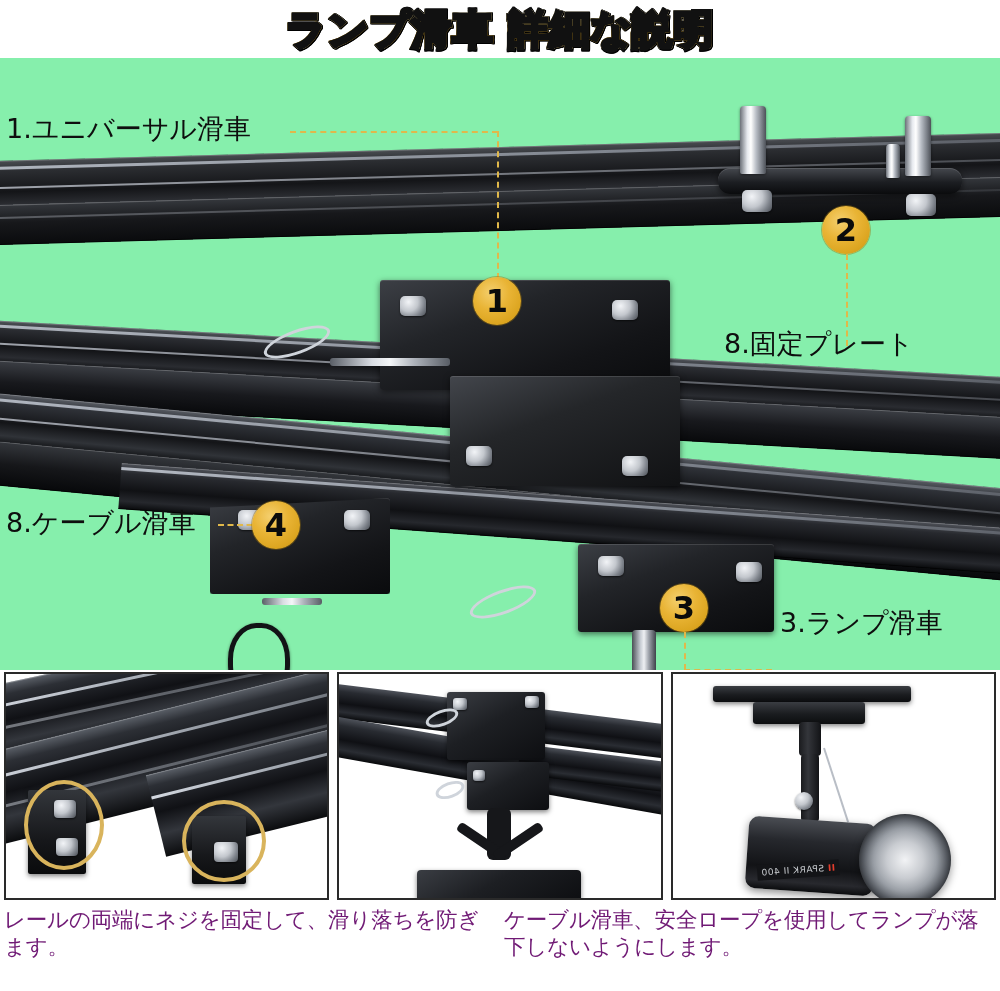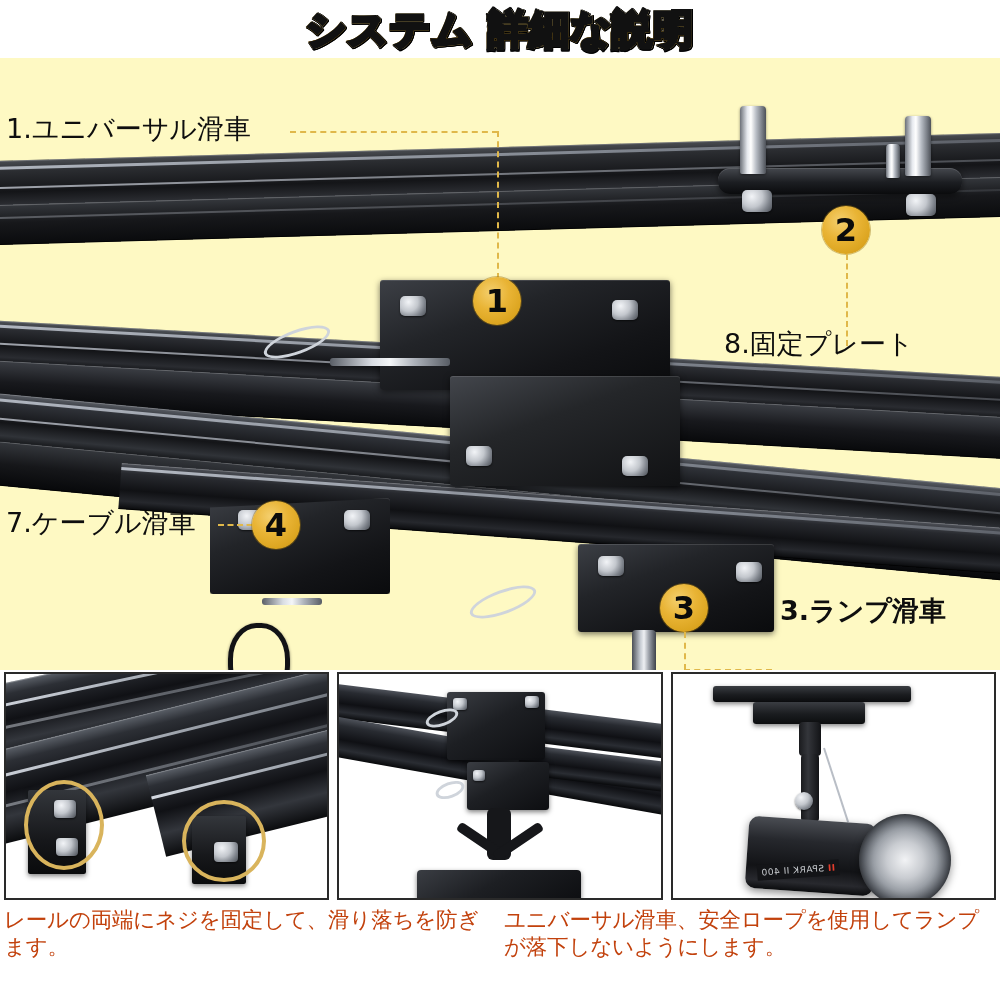--- a/index.html
+++ b/index.html
@@ -23,21 +23,21 @@
     color: transparent; -webkit-text-fill-color: transparent;
     paint-order: stroke fill;
     -webkit-text-stroke: 4px #111;
     filter: drop-shadow(0 1px 0 #000) drop-shadow(1px 0 0 #000);
     white-space: nowrap;
   }
 
   
   #hero {
     position: absolute; left: 0; top: 58px; width: 1000px; height: 612px;
-    overflow: hidden; background: #fef9c3;
+    overflow: hidden; background: #86efac;
   }
   .rail {
     position: absolute;
     background: linear-gradient(180deg,#4a4d52 0%,#2b2d31 18%,#141518 52%,#2e3035 76%,#0d0e10 100%);
     box-shadow: inset 0 1px 0 rgba(255,255,255,.22), inset 0 -1px 0 rgba(0,0,0,.7);
   }
   .rail .groove {
     position: absolute; left: 0; right: 0; height: 2px;
     background: linear-gradient(90deg, rgba(210,215,225,.75), rgba(150,156,166,.35));
   }
@@ -202,32 +202,32 @@
     font-family:"DejaVu Sans","Liberation Sans",sans-serif;
   }
   .brandplate .red { color:#e23c2c; font-weight:700; }
 
   
   #captions {
     position:absolute; left:0; top:904px; width:1000px; height:87px;
     display:flex; gap:8px; padding:0 4px;
   }
   .caption {
-    flex:1 1 0; color:#c2410c; font-size:21.5px; line-height:1.26;
+    flex:1 1 0; color:#701a75; font-size:21.5px; line-height:1.26;
     letter-spacing:-.2px; padding-top:2px;
     font-family:"DejaVu Sans","Liberation Sans",sans-serif;
   }
 </style>
 </head>
 <body>
 
 <div id="page">
 
   <div id="title-bar">
-    <div id="title-text">システム 詳細な説明</div>
+    <div id="title-text">ランプ滑車 詳細な説明</div>
   </div>
 
   <div id="hero">
 
     <div class="rail" id="rail-top">
       <div class="rail-sheen" style="top:6px;"></div>
       <div class="groove" style="top:26px;"></div>
       <div class="groove" style="top:44px;opacity:.5;"></div>
     </div>
     <div class="rail" id="rail-top2">
@@ -287,23 +287,23 @@
     <div class="dash-v" style="left:497px; top:73px; height:148px;"></div>
     <div class="badge" style="left:473px; top:219px;">1</div>
 
     <div class="badge" style="left:822px; top:148px;">2</div>
     <div class="dash-v" style="left:846px; top:196px; height:92px;"></div>
     <div class="callout-label" style="left:724px; top:272px;">8.固定プレート</div>
 
     <div class="badge" style="left:660px; top:526px;">3</div>
     <div class="dash-v" style="left:684px; top:574px; height:38px;"></div>
     <div class="dash-h" style="left:684px; top:611px; width:88px;"></div>
-    <div class="callout-label" style="left:780px; top:539px;font-weight:bold;">3.ランプ滑車</div>
-
-    <div class="callout-label" style="left:6px; top:451px;">7.ケーブル滑車</div>
+    <div class="callout-label" style="left:780px; top:551px;">3.ランプ滑車</div>
+
+    <div class="callout-label" style="left:6px; top:451px;">8.ケーブル滑車</div>
     <div class="dash-h" style="left:218px; top:466px; width:44px;"></div>
     <div class="badge" style="left:252px; top:443px;">4</div>
   </div>
 
   <div id="panels">
 
     <div class="panel">
       <div class="p1rail" style="left:-30px; top:16px; width:420px; height:80px; transform:rotate(-12deg); transform-origin:left center;">
         <div class="p1groove" style="left:0;right:0;top:20px;"></div>
         <div class="p1groove" style="left:0;right:0;top:42px;opacity:.5;"></div>
@@ -352,16 +352,16 @@
       <div class="reflector" style="left:186px; top:140px; width:92px; height:92px;"></div>
       <div class="brandplate" style="left:84px; top:188px;">
         <span class="red">II</span>
         <span>SPARK II 400</span>
       </div>
     </div>
   </div>
 
   <div id="captions">
     <div class="caption">レールの両端にネジを固定して、滑り落ちを防ぎます。</div>
-    <div class="caption">ユニバーサル滑車、安全ロープを使用してランプが落下しないようにします。</div>
+    <div class="caption">ケーブル滑車、安全ロープを使用してランプが落下しないようにします。</div>
   </div>
 
 </div>
 
 </body></html>

